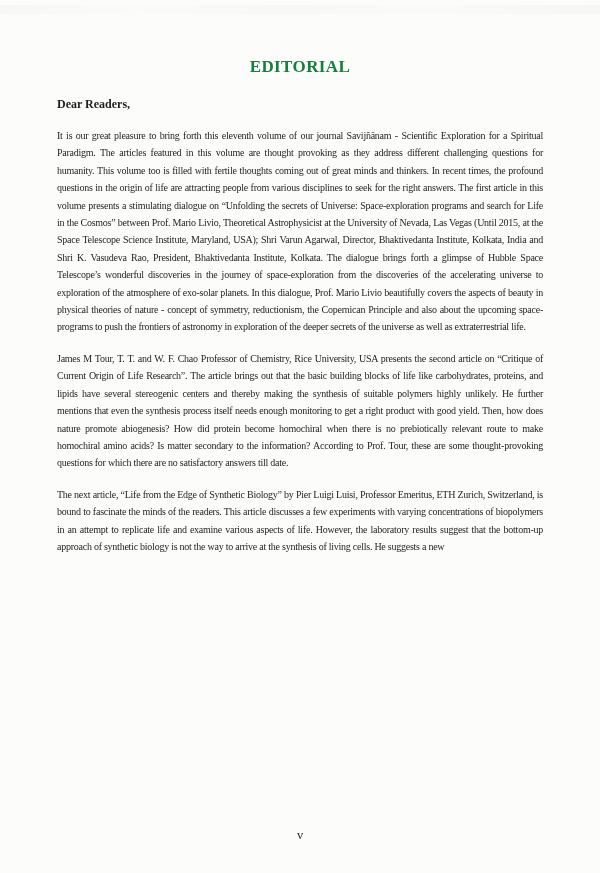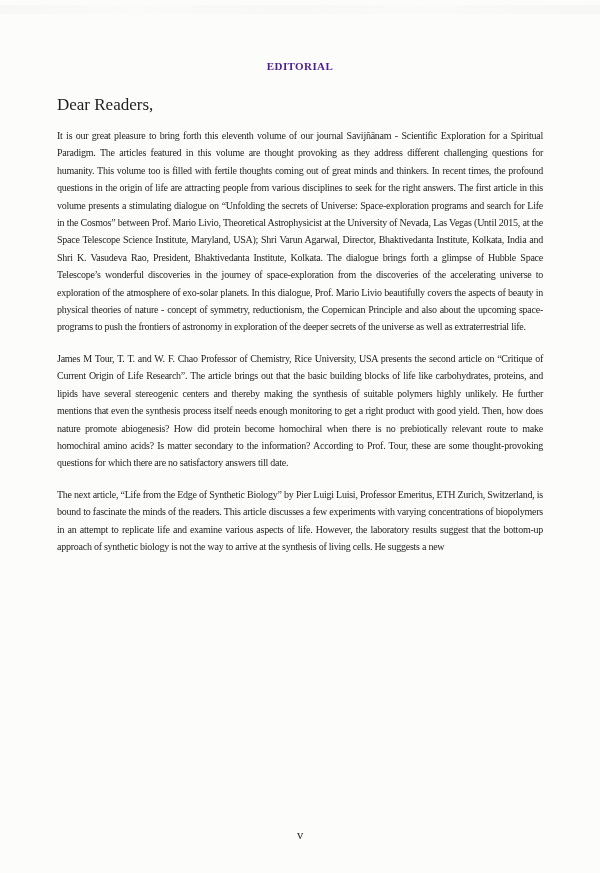--- a/index.html
+++ b/index.html
@@ -31,30 +31,31 @@
       rgba(0,0,0,0.04) 48%,
       rgba(0,0,0,0.015) 70%,
       rgba(0,0,0,0.05) 100%);
     opacity: 0.45;
     pointer-events: none;
   }
   h1.editorial-heading {
     margin: 0;
     padding-top: 57px;
     text-align: center;
-    font-size: 11px;
+    font-size: 17px;
     line-height: 19px;
     font-weight: bold;
     letter-spacing: 0.4px;
-    color: #4c1d95;
+    color: #15803d;
   }
   .salutation {
     margin: 20px 0 0 0;
-    font-size: 17px;
+    font-size: 12px;
     line-height: 17px;
+    font-weight: bold;
   }
   .body-text .body-para {
     margin: 14px 0 0 0;
     font-size: 10px;
     line-height: 17.4px;
     letter-spacing: -0.25px;
     text-align: justify;
     text-justify: inter-word;
   }
   .page-number {

